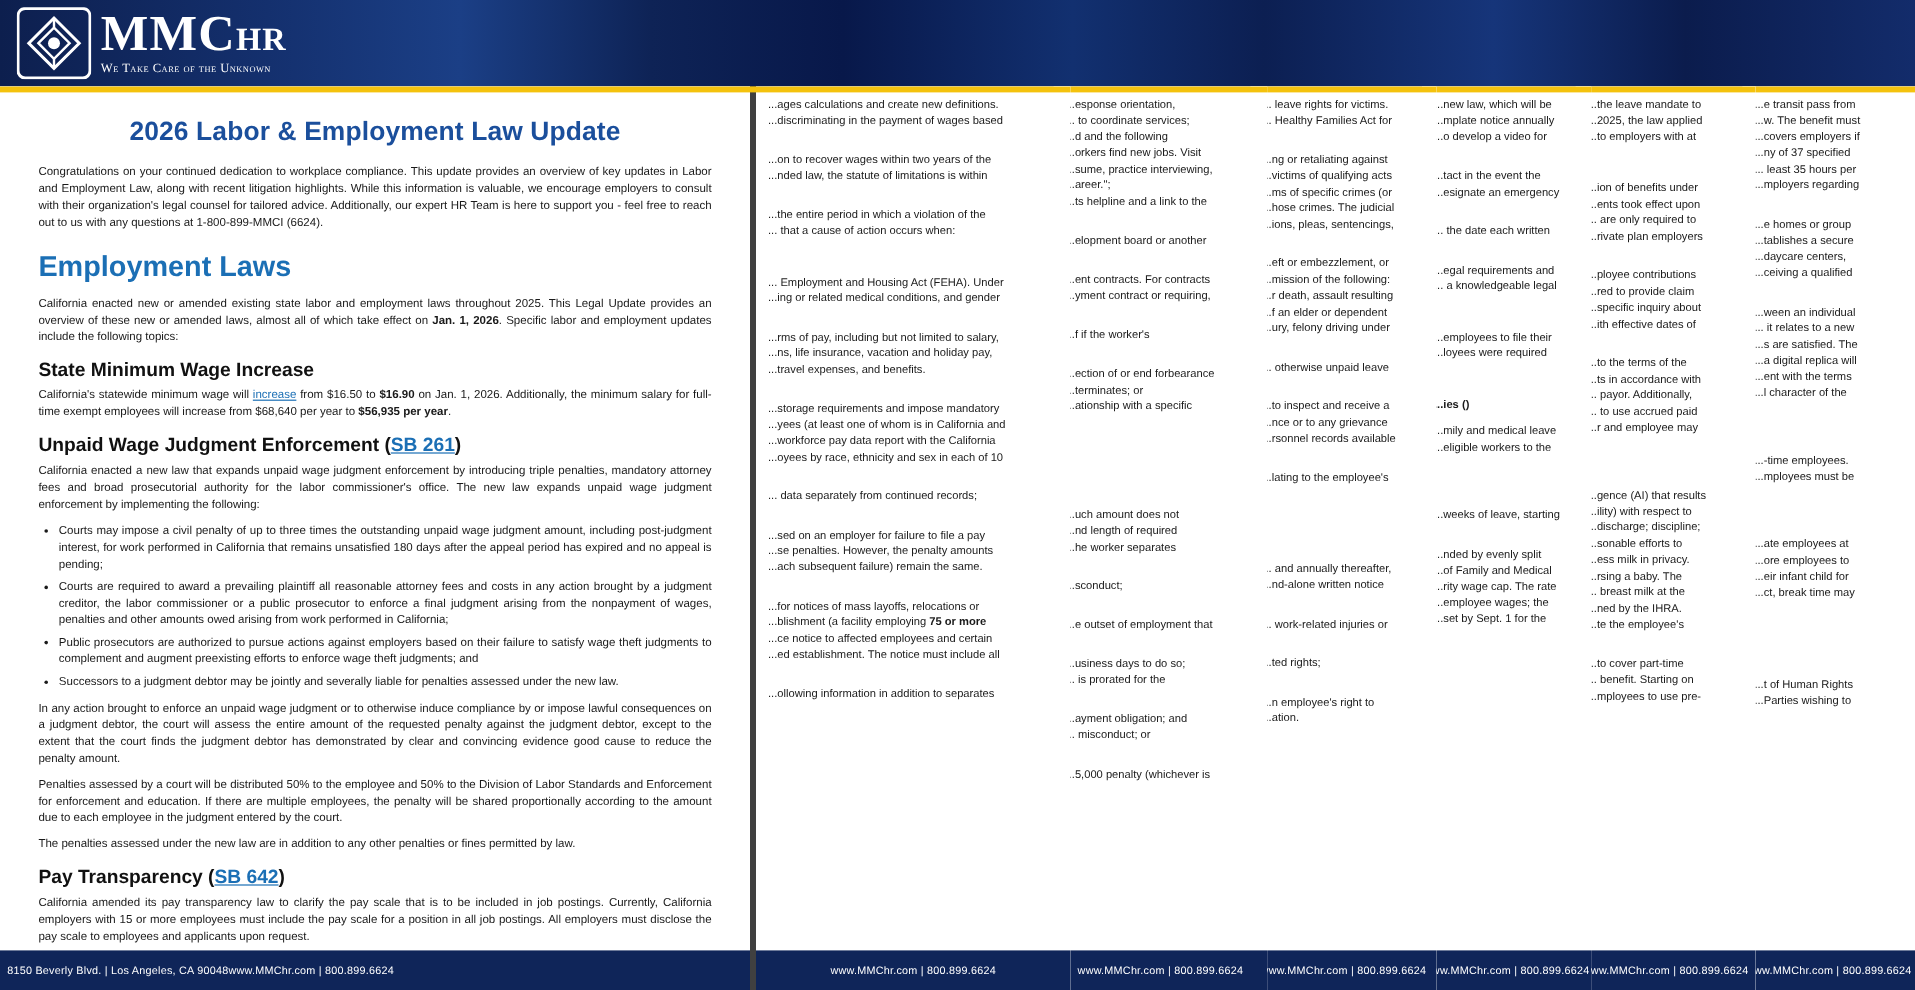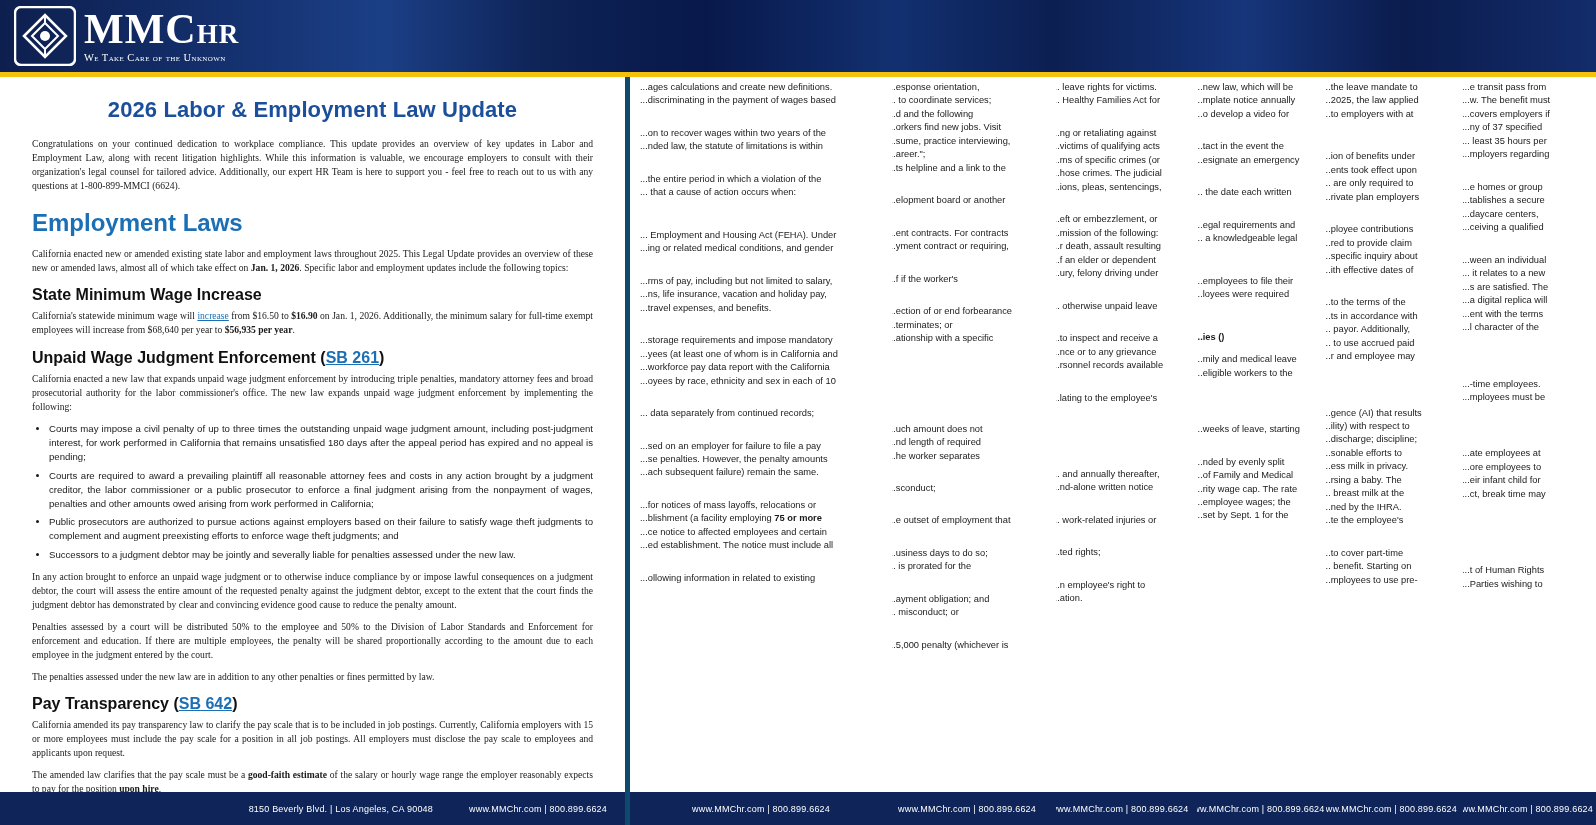--- a/index.html
+++ b/index.html
@@ -7,21 +7,21 @@
     margin: 0; padding: 0;
     width: 1596px; height: 825px;
     overflow: hidden;
     font-family: "Liberation Sans", sans-serif;
     background: #ffffff;
   }
   #page {
     position: relative;
     width: 1596px; height: 825px;
     overflow: hidden;
-    background: #0c4a6e;
+    background: #404040;
   }
 
   
   .banner {
     position: absolute; top: 0; left: 0;
     width: 1596px; height: 72px;
     background: linear-gradient(90deg,#0d1f4e 0%, #14306e 14%, #1b3f86 24%, #0e2356 34%,
                                 #08184a 44%, #123070 56%, #0c1f52 66%, #16357a 78%,
                                 #0b1c4d 88%, #132c6b 100%);
   }
@@ -101,21 +101,20 @@
     font-size: 16px;
     font-weight: bold;
     margin: 12px 0 5px 0;
   }
   p.body {
     font-size: 9.6px;
     line-height: 1.45;
     color: #1a1a1a;
     text-align: justify;
     margin: 0 0 8px 0;
-    font-family: Liberation Serif, serif;
   }
   ul.body-list {
     margin: 2px 0 8px 0;
     padding-left: 17px;
   }
   ul.body-list li {
     font-size: 9.6px;
     line-height: 1.45;
     color: #1a1a1a;
     text-align: justify;
@@ -300,21 +299,21 @@
       <p>...rms of pay, including but not limited to salary,<br>...ns, life insurance, vacation and holiday pay,<br>...travel expenses, and benefits.</p>
       <div class="spacer-sm"></div>
       <p>...storage requirements and impose mandatory<br>...yees (at least one of whom is in California and<br>...workforce pay data report with the California<br>...oyees by race, ethnicity and sex in each of 10</p>
       <div class="spacer-sm"></div>
       <p>... data separately from continued records;</p>
       <div class="spacer-sm"></div>
       <p>...sed on an employer for failure to file a pay<br>...se penalties. However, the penalty amounts<br>...ach subsequent failure) remain the same.</p>
       <div class="spacer-sm"></div>
       <p>...for notices of mass layoffs, relocations or<br>...blishment (a facility employing <b class="bold">75 or more</b><br>...ce notice to affected employees and certain<br>...ed establishment. The notice must include all</p>
       <div class="spacer-sm"></div>
-      <p>...ollowing information in related to existing</p>
+      <p>...ollowing information in addition to separates</p>
     </div>
     <div class="footer">www.MMChr.com | 800.899.6624</div>
   </div>
   <div class="page-shadow-l" style="left:630px;"></div>
 
   <div class="page-col" id="main-page">
     <div class="yellow-top"></div>
     <div class="main-inner">
 
       <h1 class="doc-title">2026 Labor &amp; Employment Law Update</h1>
@@ -348,19 +347,19 @@
 
       <h3 class="sub">
         <span>Pay Transparency (</span><a class="lnk" href="#">SB 642</a><span>)</span>
       </h3>
       <p class="body">California amended its pay transparency law to clarify the pay scale that is to be included in job postings. Currently, California employers with 15 or more employees must include the pay scale for a position in all job postings. All employers must disclose the pay scale to employees and applicants upon request.</p>
       <p class="body">
         <span>The amended law clarifies that the pay scale must be a </span><b class="bold">good-faith estimate</b><span> of the salary or hourly wage range the employer reasonably expects to pay for the position </span><b class="bold">upon hire</b><span>.</span>
       </p>
 
     </div>
-    <div class="footer" style="justify-content:flex-end; padding:0 18px;gap:36px;">
+    <div class="footer" style="justify-content:flex-start; padding:0 6px;">
       <span>8150 Beverly Blvd. | Los Angeles, CA 90048</span>
       <span>www.MMChr.com | 800.899.6624</span>
     </div>
   </div>
 
 </div>
 
 </body></html>

